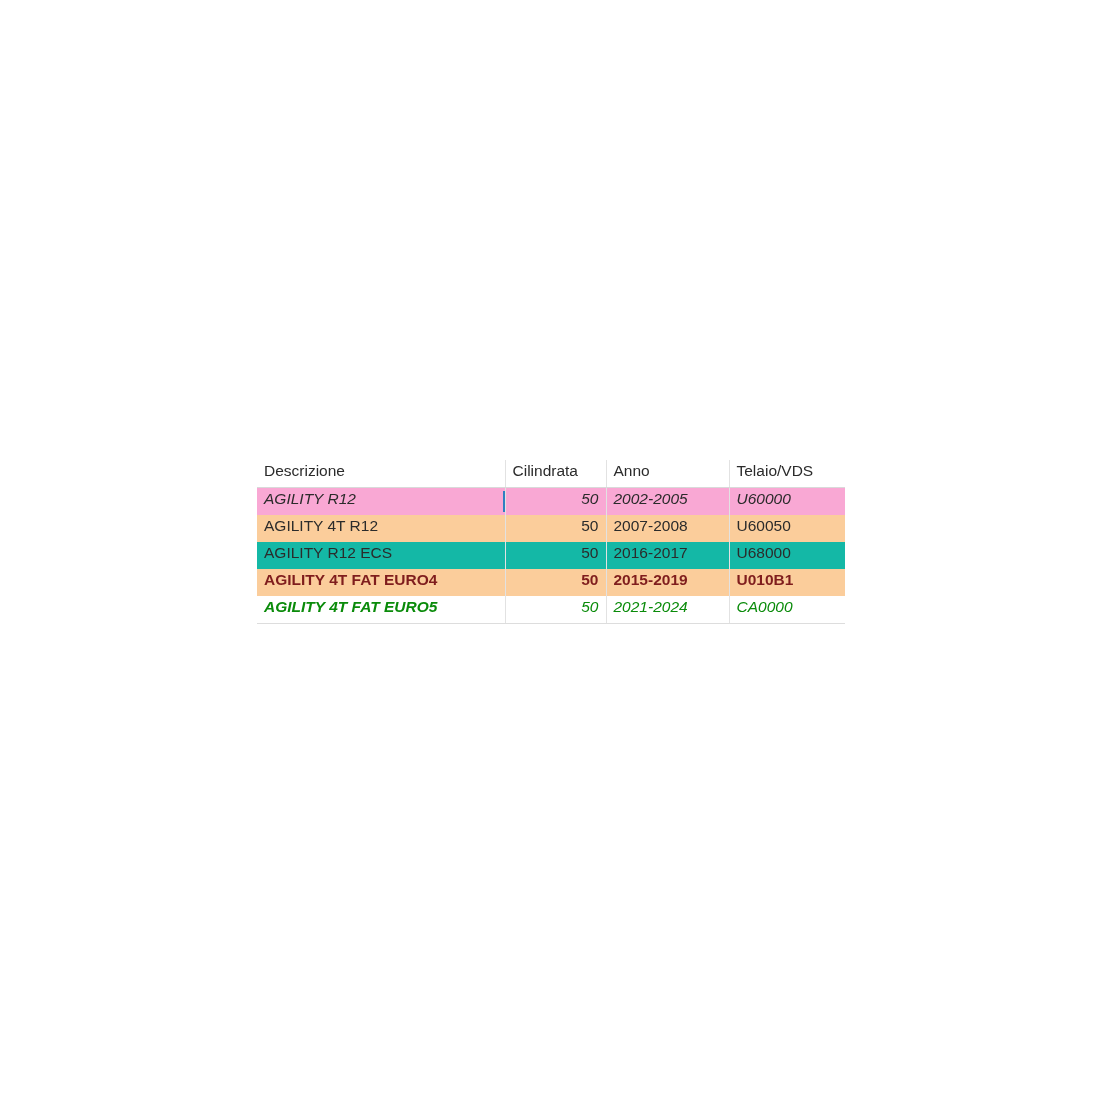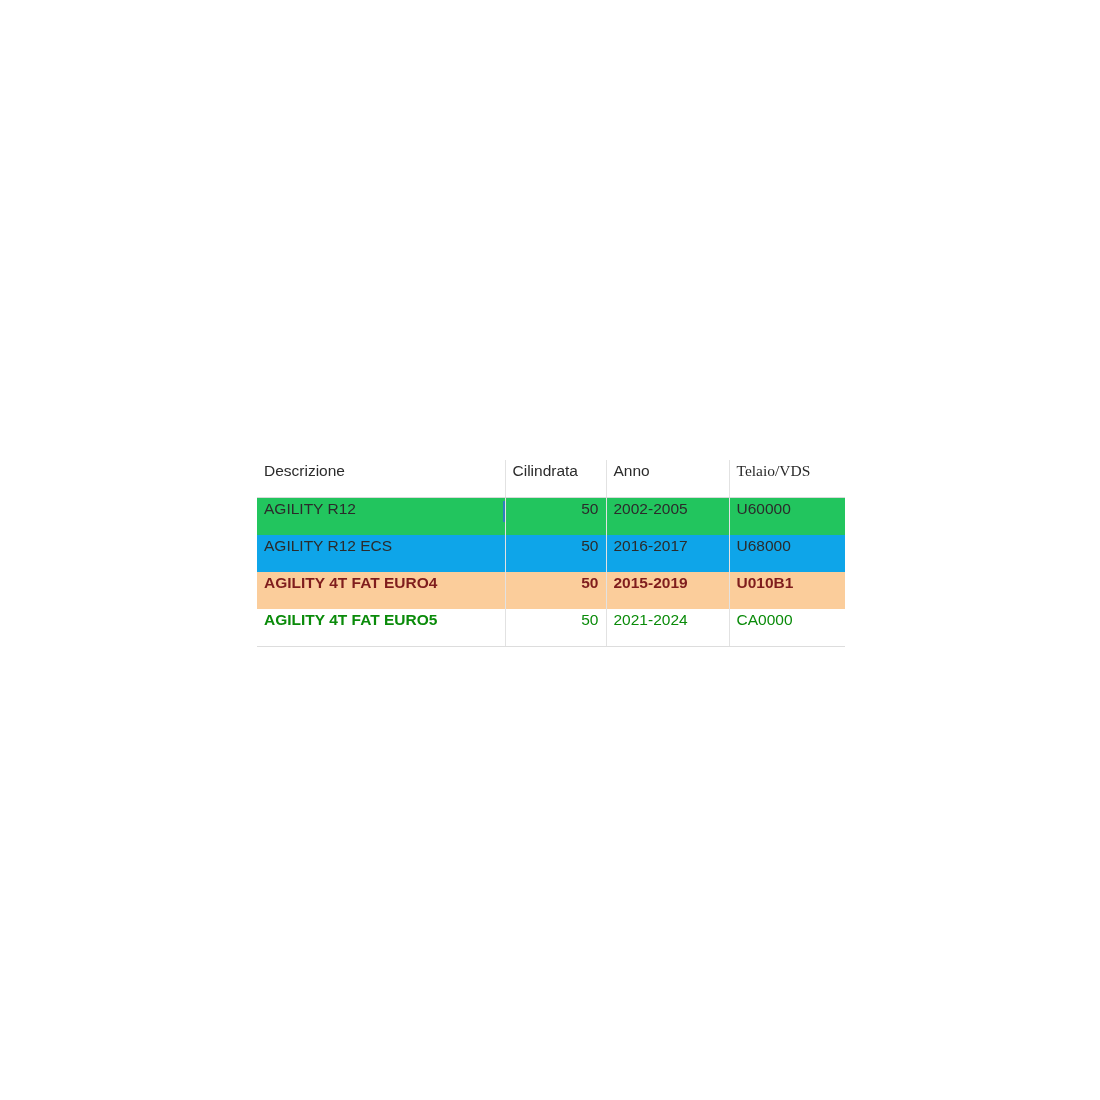--- a/index.html
+++ b/index.html
@@ -30,55 +30,56 @@
     color: #2b2b2b;
   }
 
   table.vehicle-table col.c-desc   { width: 248px; }
   table.vehicle-table col.c-cil    { width: 101px; }
   table.vehicle-table col.c-anno   { width: 123px; }
   table.vehicle-table col.c-telaio { width: 116px; }
 
   table.vehicle-table th,
   table.vehicle-table td {
-    padding: 2px 7px 18px 7px;
+    padding: 2px 7px 8px 7px;
     height: 27px;
     box-sizing: border-box;
     vertical-align: middle;
     font-weight: normal;
     white-space: nowrap;
     overflow: hidden;
     border-left: 1px solid #e2e2e2;
     border-right: 1px solid #e2e2e2;
     line-height: 1.1;
   }
 
   table.vehicle-table thead th {
     text-align: left;
     border-bottom: 1px solid #d9d9d9;
     background: #ffffff;
     color: #2b2b2b;
   }
   table.vehicle-table thead th.first { border-left: none; }
-  table.vehicle-table thead th.last  { border-right: none; font-family: Liberation Serif, serif; }
+  table.vehicle-table thead th.last  { border-right: none; }
 
   table.vehicle-table tbody td.first { border-left: none; }
   table.vehicle-table tbody td.last  { border-right: none; }
 
   td.num { text-align: right; }
 
-  tr.row-alt td      { background: #22c55e; }
-  tr.row-plain td    { background: #0ea5e9; }
+  tr.row-alt td      { background: #f9a8d4; font-style: italic; }
+  tr.row-plain td    { background: #14b8a6; }
   tr.row-orange td   { background: #fbcd9b; }
   tr.row-bold td     { font-weight: bold; color: #7f1d1d; }
   tr.row-green td    { color: #0a8b0a; background: #ffffff; }
   tr.row-green td.desc-cell { font-weight: bold; }
 
   tr.last-row td {
     border-bottom: 1px solid #dddddd;
+    font-style: italic;
   }
 
   
   .desc-cell { position: relative; }
   .caret {
     position: absolute;
     right: -1px;
     top: 3px;
     width: 3px;
     height: 21px;
@@ -104,20 +105,26 @@
         <th class="last">Telaio/VDS</th>
       </tr>
     </thead>
     <tbody id="table-body">
         <tr class="row-alt">
           <td class="first desc-cell">AGILITY R12<span class="caret"></span></td>
           <td class="num">50</td>
           <td>2002-2005</td>
           <td class="last">U60000</td>
         </tr>
+        <tr class="row-orange">
+          <td class="first desc-cell">AGILITY 4T R12</td>
+          <td class="num">50</td>
+          <td>2007-2008</td>
+          <td class="last">U60050</td>
+        </tr>
         <tr class="row-plain">
           <td class="first desc-cell">AGILITY R12 ECS</td>
           <td class="num">50</td>
           <td>2016-2017</td>
           <td class="last">U68000</td>
         </tr>
         <tr class="row-orange row-bold">
           <td class="first desc-cell">AGILITY 4T FAT EURO4</td>
           <td class="num">50</td>
           <td>2015-2019</td>

